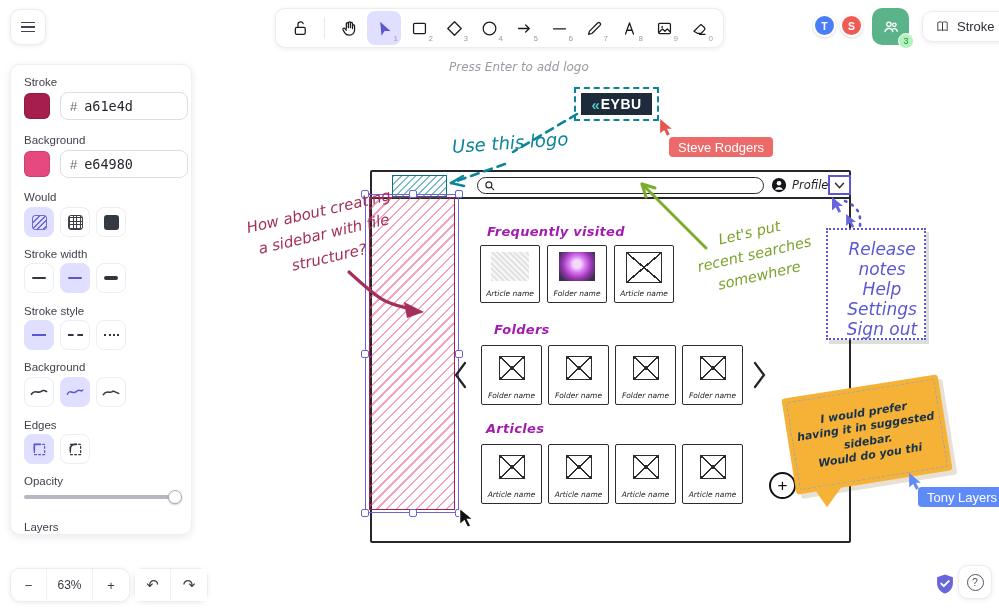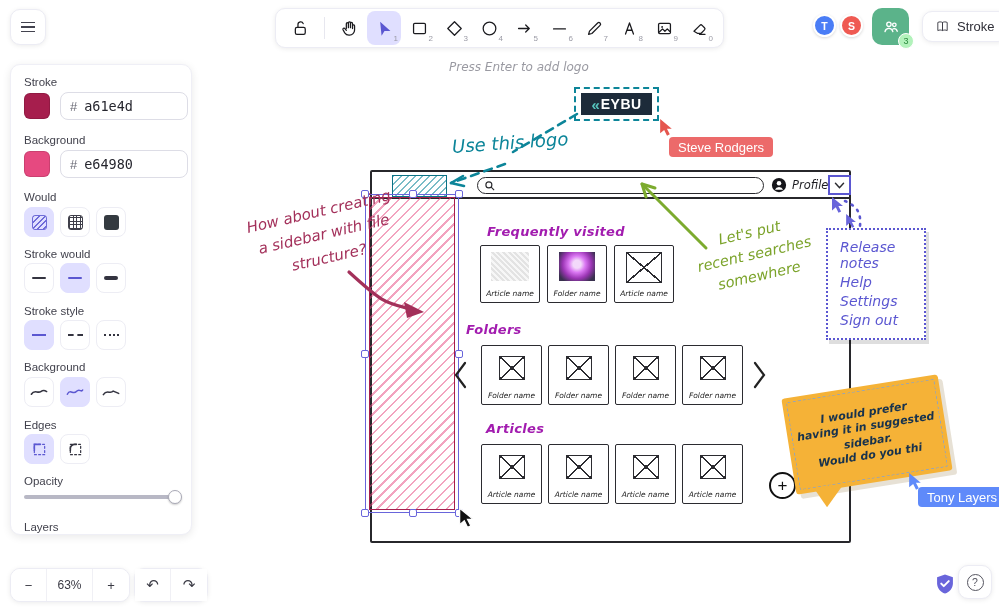--- a/index.html
+++ b/index.html
@@ -75,21 +75,21 @@
   .xbox { border:1.6px solid #2b2b30; background:
     linear-gradient(to top right, transparent calc(50% - 0.8px), #2b2b30 calc(50% - 0.8px) calc(50% + 0.8px), transparent calc(50% + 0.8px)),
     linear-gradient(to bottom right, transparent calc(50% - 0.8px), #2b2b30 calc(50% - 0.8px) calc(50% + 0.8px), transparent calc(50% + 0.8px)); }
   .scribble { background:repeating-linear-gradient(45deg,#e3e3e3 0 2px,#f7f7f7 2px 4px),repeating-linear-gradient(-45deg,#ddd 0 1px,transparent 1px 5px); }
   .flower { background:radial-gradient(circle at 50% 42%, #f3d9fa 0 16%, #da77f2 34%, #9c36b5 58%, #39304e 85%); }
 
   .heading { font-size:13px; color:#a21caf; font-weight:bold; letter-spacing:.3px; }
   .row-chev { color:#222; }
 
   .menu-box { left:826px; top:228px; width:100px; height:112px; background:#fff; border:2.5px dotted #5b57d1; box-shadow:3px 4px 0 rgba(0,0,0,.13); display:flex; flex-direction:column; justify-content:space-between; padding:9px 0 10px 12px; }
-  .menu-box div { font-size:14px; color:#5b57d1; font-style:italic; font-family:"DejaVu Sans", sans-serif; }
+  .menu-box div { font-size:17px; color:#5b57d1; font-style:italic; font-family:"DejaVu Sans", sans-serif;text-align:center; }
 
   .note { left:788px; top:386px; width:158px; height:97px; background:#f5b237; transform:rotate(-9deg); border-radius:3px; box-shadow:4px 5px 0 rgba(120,90,20,.18); }
   .note-inner { position:absolute; inset:4px; border:1.5px dashed #90a4c0; border-radius:2px; display:flex; flex-direction:column; align-items:center; justify-content:center; line-height:1.3; }
   .note-inner div { font-size:11px; font-weight:bold; font-style:italic; color:#17324d; font-family:"DejaVu Sans", sans-serif; white-space:nowrap; }
   .note-tail { position:absolute; left:16px; bottom:-17px; width:32px; height:20px; background:#f5b237; clip-path:polygon(8% 0,100% 0,38% 100%); }
 
   .cursor-label { position:absolute; padding:2.5px 9px; border-radius:4px; color:#fff; font-size:13px; white-space:nowrap; }
   .steve { background:#ec6a6a; }
   .tony { background:#5f8afa; }
 
@@ -166,21 +166,21 @@
 </div>
 <div class="abs sketch-card" style="left:547px;top:245px;width:60px;height:58px;">
   <div class="flower" style="width:36px;height:29px;"></div>
   <div class="card-label">Folder name</div>
 </div>
 <div class="abs sketch-card" style="left:614px;top:245px;width:60px;height:58px;">
   <div class="xbox" style="width:36px;height:31px;"></div>
   <div class="card-label">Article name</div>
 </div>
 
-<div class="abs hand heading" style="left:466px;top:322px;">Folders</div>
+<div class="abs hand heading" style="left:494px;top:322px;">Folders</div>
 <svg class="abs row-chev" style="left:452px;top:360px;" width="16" height="30" viewBox="0 0 16 30">
     <path d="M13 3 4 15l9 12" stroke="#222" stroke-width="2.2" fill="none" stroke-linecap="round"></path>
   </svg>
 <div class="abs sketch-card" style="left:481px;top:345px;width:61px;height:60px;">
   <div class="xbox" style="width:26px;height:24px;margin-top:4px;"></div>
   <div class="card-label">Folder name</div>
 </div>
 <div class="abs sketch-card" style="left:548px;top:345px;width:61px;height:60px;">
   <div class="xbox" style="width:26px;height:24px;margin-top:4px;"></div>
   <div class="card-label">Folder name</div>
@@ -394,21 +394,21 @@
   <div class="opt sel" style="left:13px;top:142px;">
       <div class="swatch-fill hachure"></div>
     </div>
   <div class="opt" style="left:49px;top:142px;">
       <div class="swatch-fill crosshatch"></div>
     </div>
   <div class="opt" style="left:85px;top:142px;">
       <div class="swatch-fill solid"></div>
     </div>
 
-  <div class="p-label" style="top:183px;">Stroke would</div>
+  <div class="p-label" style="top:183px;">Stroke width</div>
   <div class="opt" style="left:13px;top:198px;">
       <div class="wline" style="width:14px;height:1.6px;"></div>
     </div>
   <div class="opt sel" style="left:49px;top:198px;">
       <div class="wline" style="width:14px;height:2.6px;"></div>
     </div>
   <div class="opt" style="left:85px;top:198px;">
       <div class="wline" style="width:14px;height:3.8px;"></div>
     </div>
 

